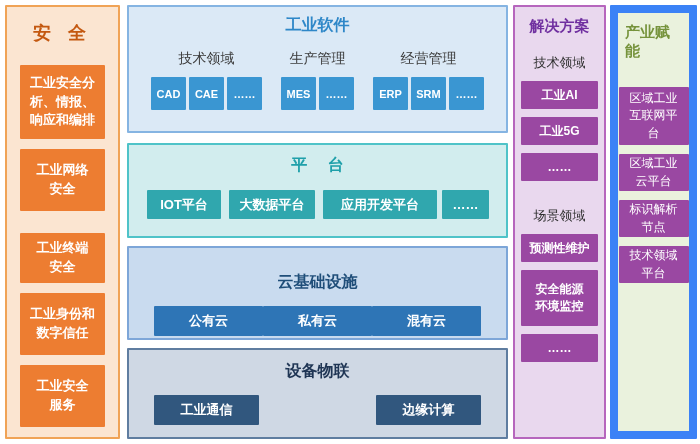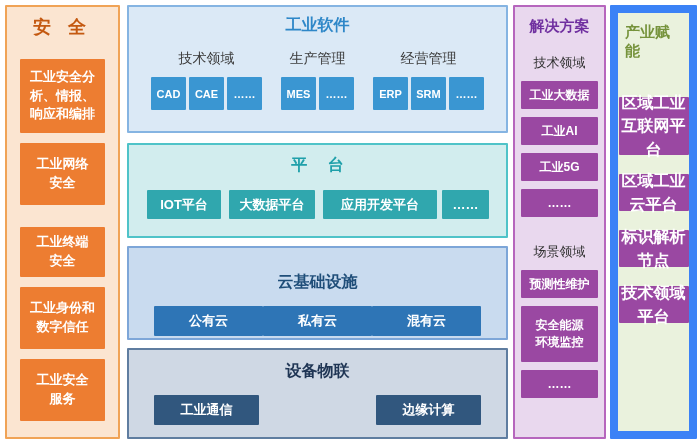--- a/index.html
+++ b/index.html
@@ -15,21 +15,21 @@
     display: flex;
     padding: 5px 3px 5px 5px;
   }
   .col { height: 434px; border-radius: 1px; }
 
   
   .col-security {
     width: 115px;
     background: #fbe5d1;
     border: 2px solid #f0a356;
-    padding: 4px 14px 0 14px;
+    padding: 10px 14px 0 14px;
     display: flex; flex-direction: column; align-items: center;
   }
   .sec-title {
     color: #c45911; font-size: 18px; font-weight: bold;
     letter-spacing: 6px; margin-top: 4px; margin-bottom: 20px;
     white-space: pre-line; text-align: center;
   }
   .sec-item {
     width: 85px; background: #ed7d31; color: #ffffff;
     font-size: 13px; font-weight: bold; line-height: 1.45;
@@ -130,24 +130,24 @@
   
   .col-industry {
     width: 87px; margin-left: 4px;
     background: #eaf2dd; border: 8px solid #3b82f6;
     padding: 10px 7px 0 7px;
     display: flex; flex-direction: column; align-items: center;
   }
   .ind-title { color: #76933c; font-size: 15px; font-weight: bold; margin-bottom: 26px; }
   .chip-ind {
     width: 70px; background: #9a48a2; color: #ffffff;
-    font-size: 16px; font-weight: bold; line-height: 1.45;
+    font-size: 12px; font-weight: normal; line-height: 1.45;
     display: flex; align-items: center; justify-content: center;
     text-align: center; white-space: pre-line; border-radius: 1px;
-    margin-bottom: 9px; flex-shrink: 0; margin-top: 10px;
+    margin-bottom: 9px; flex-shrink: 0;
   }
   .chip-ind.l3 { height: 58px; }
   .chip-ind.l2 { height: 37px; }
 </style>
 </head>
 <body>
 
 <div class="canvas">
 
   <div class="col col-security">
@@ -221,21 +221,20 @@
         <div class="chip-navy">工业通信</div>
         <div class="chip-navy">边缘计算</div>
       </div>
     </div>
 
   </div>
 
   <div class="col col-solutions">
     <div class="sol-title">解决方案</div>
     <div class="sol-subheader">技术领域</div>
-    <div class="chip-purple">工业大数据</div>
     <div class="chip-purple">工业AI</div>
     <div class="chip-purple">工业5G</div>
     <div class="chip-purple">……</div>
     <div class="sol-subheader scene">场景领域</div>
     <div class="chip-purple">预测性维护</div>
     <div class="chip-purple tall">安全能源
 环境监控</div>
     <div class="chip-purple">……</div>
   </div>
 

